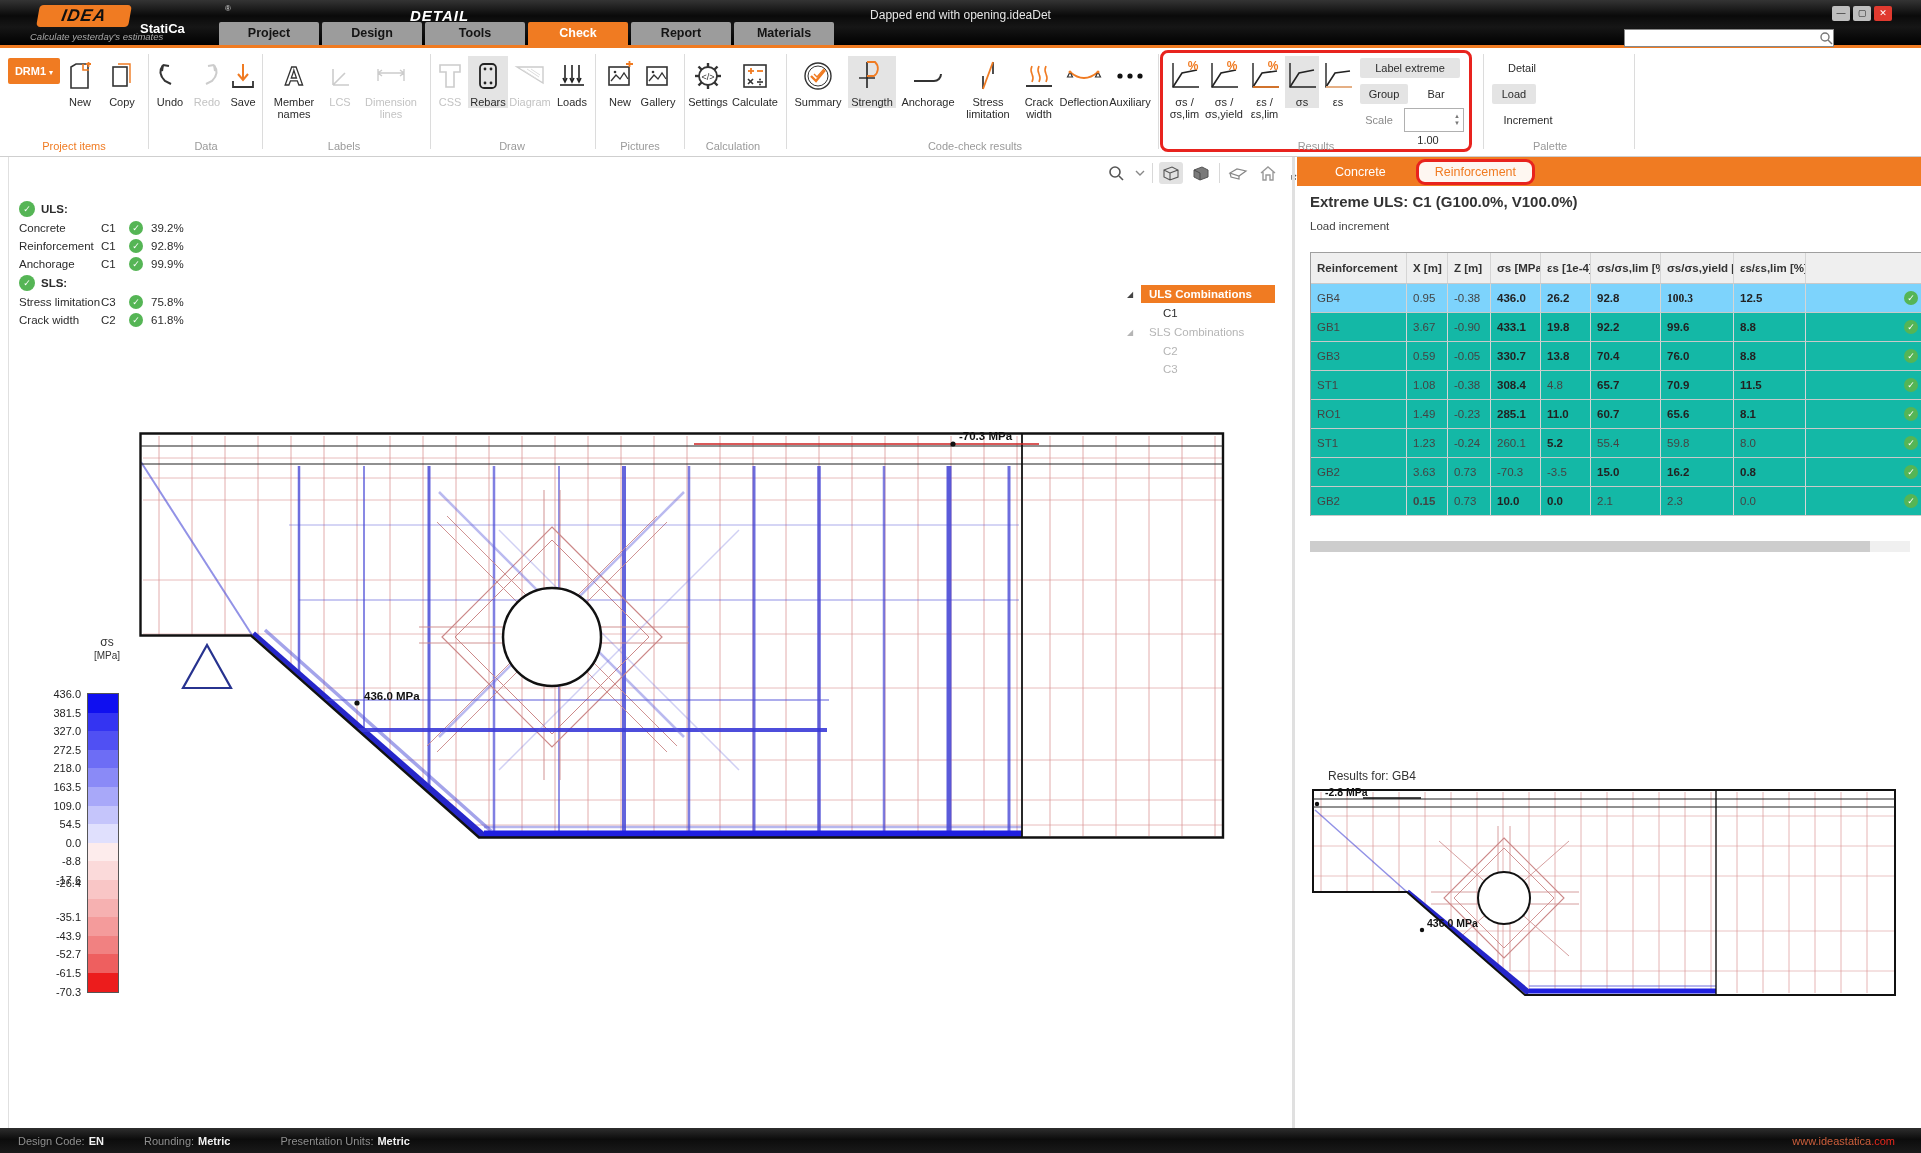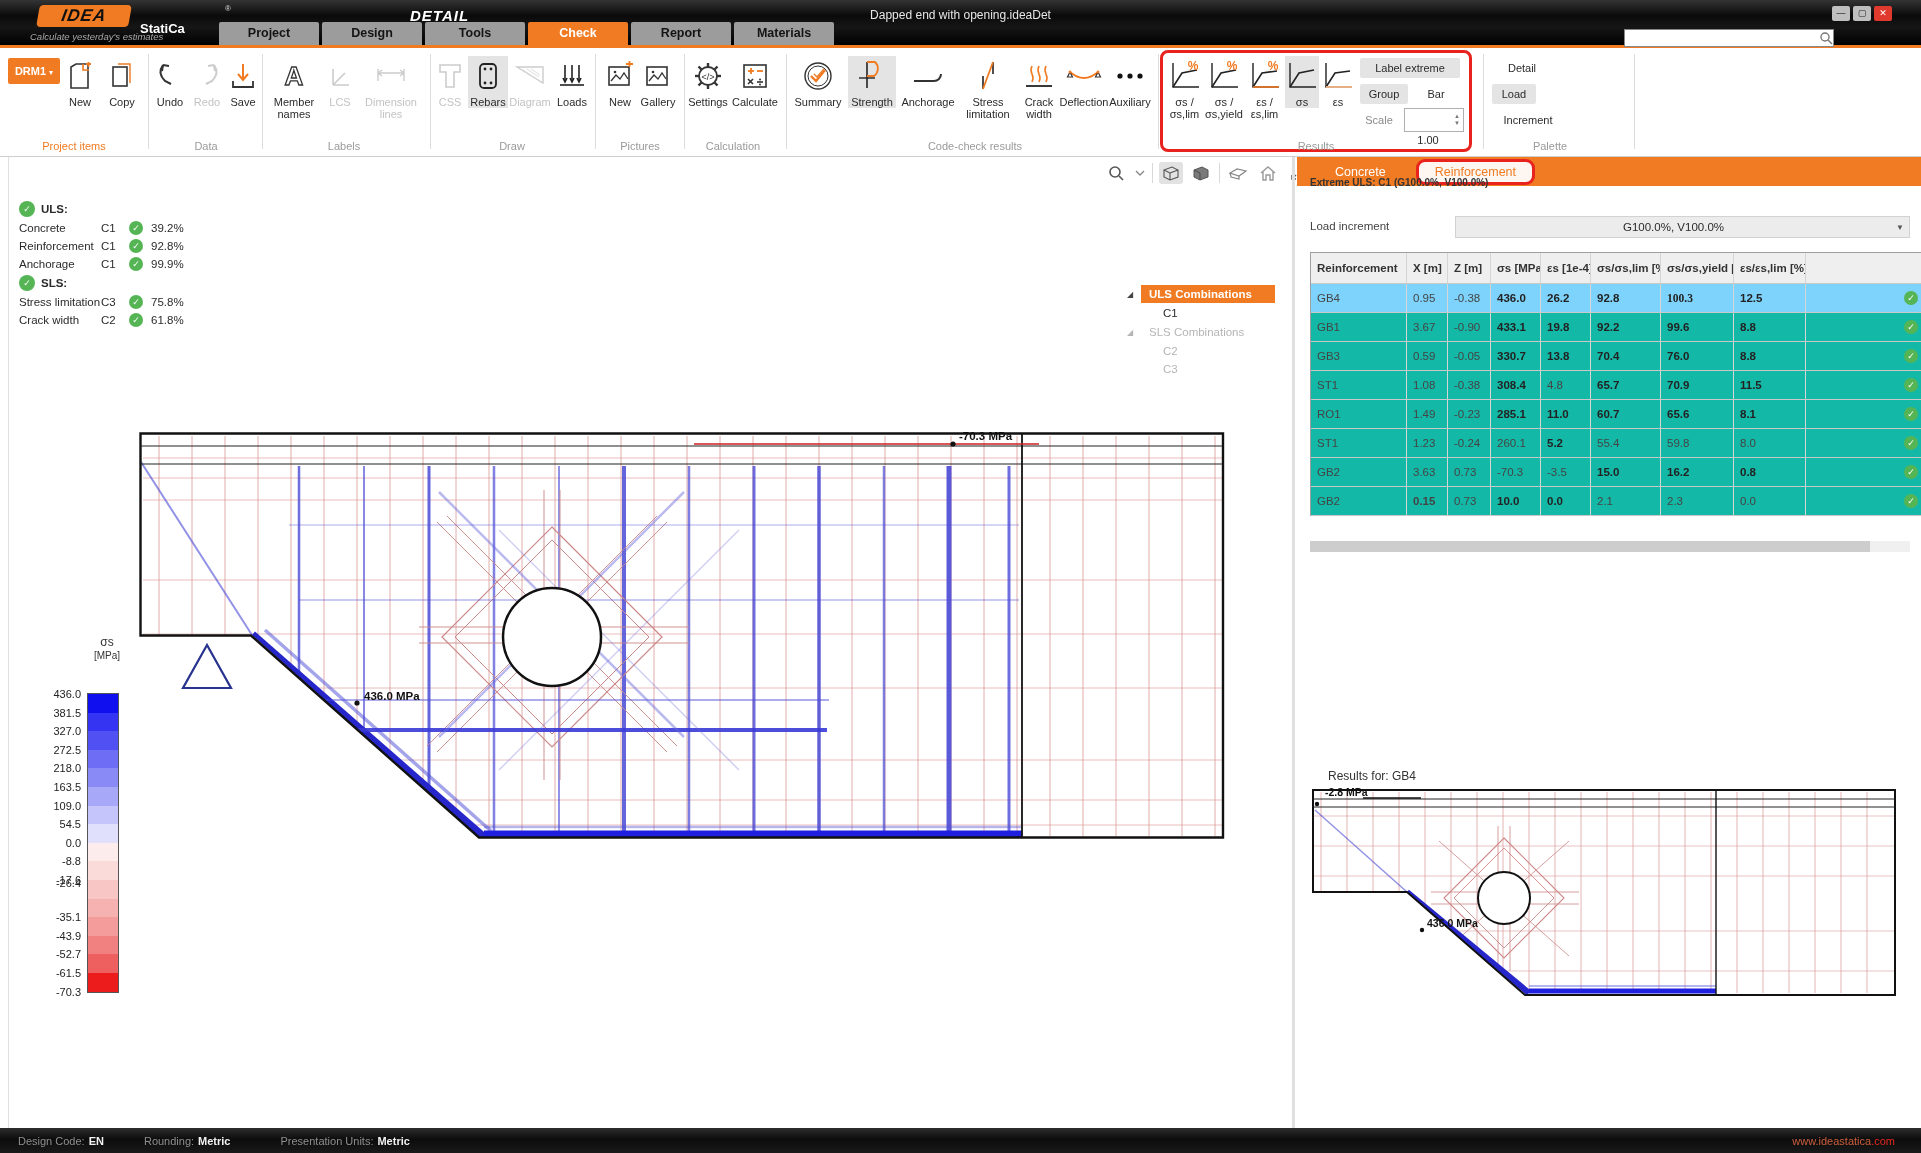--- a/index.html
+++ b/index.html
@@ -90,21 +90,21 @@
   .csband{width:30px;height:18.6px;}
   .cslab{position:absolute;left:0;width:42px;text-align:right;color:#222;}
 
   
   #rdivider{position:absolute;left:1292px;top:157px;width:3px;height:971px;background:#e0e0e0;}
   #rpanel{position:absolute;left:1297px;top:157px;width:624px;height:971px;background:#fff;}
   #ptabs{position:absolute;left:0;top:0;width:624px;height:29px;background:#f07b22;display:flex;align-items:center;}
   #tab-concrete{color:#fff;font-size:12.5px;margin-left:38px;}
   #tab-reinf{margin-left:30px;background:#fef7f1;color:#f07b22;font-size:12.5px;padding:3px 16px;border-radius:9px;
     border:3px solid #e8231e;}
-  #extreme-title{position:absolute;left:13px;top:20px;font-size:10px;font-weight:bold;color:#333;text-align:right;}
+  #extreme-title{position:absolute;left:13px;top:36px;font-size:15px;font-weight:bold;color:#333;text-align:right;}
   #loadinc-label{position:absolute;left:13px;top:63px;font-size:11.5px;color:#444;}
   #loadinc-dd{position:absolute;left:158px;top:59px;width:455px;height:22px;background:#ececec;border:1px solid #d2d2d2;
     font-size:11.5px;display:flex;align-items:center;box-sizing:border-box;}
   #loadinc-dd .tx{flex:1;text-align:center;}
   #loadinc-dd .car{width:18px;font-size:8px;color:#555;text-align:center;}
 
   
   #results-table{position:absolute;left:13px;top:95px;border:1px solid #9f9f9f;border-bottom:none;font-size:11.5px;}
   .trow{display:flex;border-bottom:1px solid #c9c9c9;background:#14b8a6;}
   .trow.sel{background:#7dd3fc;}
@@ -779,24 +779,20 @@
   </div>
 
   <div id="rdivider"></div>
   <div id="rpanel">
     <div id="ptabs">
       <span id="tab-concrete">Concrete</span>
       <span id="tab-reinf">Reinforcement</span>
     </div>
     <div id="extreme-title">Extreme ULS: C1 (G100.0%, V100.0%)</div>
     <div id="loadinc-label">Load increment</div>
-    <div id="loadinc-dd">
-      <span class="tx">G100.0%, V100.0%</span>
-      <span class="car">▼</span>
-    </div>
     <div id="results-table">
         <div class="trow thead">
           <div class="tcell th" style="width: 96px;">Reinforcement</div>
           <div class="tcell th" style="width: 41px;">X [m]</div>
           <div class="tcell th" style="width: 43px;">Z [m]</div>
           <div class="tcell th" style="width: 50px;">σs [MPa]</div>
           <div class="tcell th" style="width: 50px;">εs [1e-4]</div>
           <div class="tcell th" style="width: 70px;">σs/σs,lim [%]</div>
           <div class="tcell th" style="width: 73px;">σs/σs,yield [%]</div>
           <div class="tcell th" style="width: 72px;">εs/εs,lim [%]</div>

